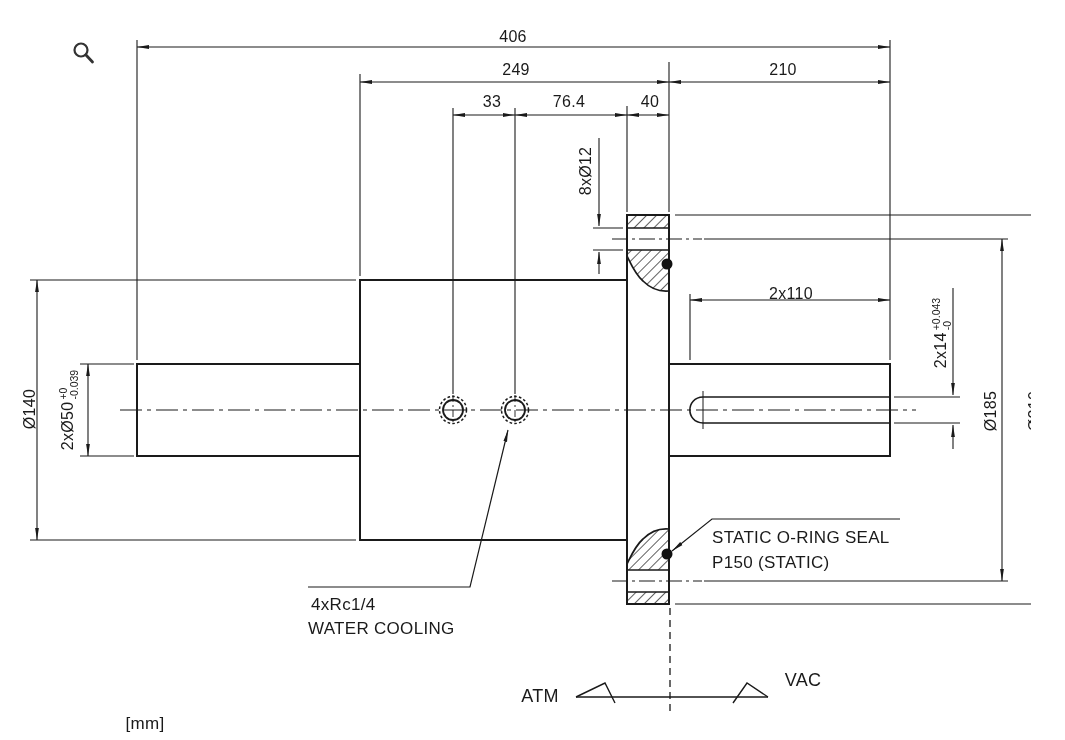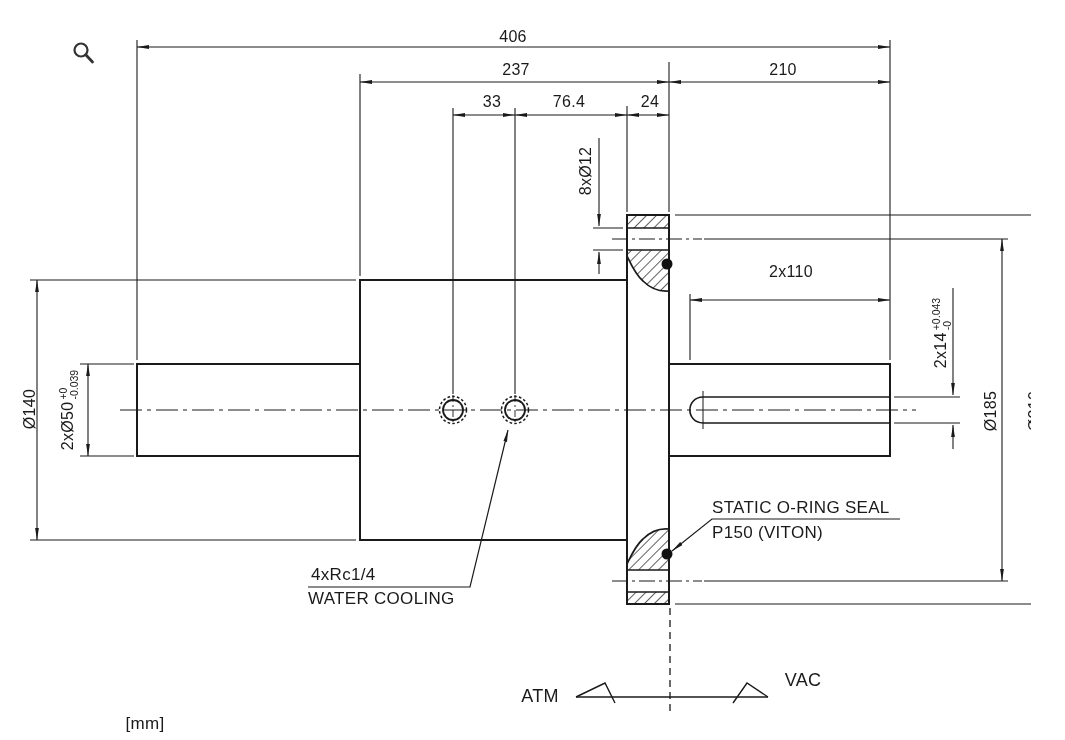--- a/index.html
+++ b/index.html
@@ -1,21 +1,21 @@
 <!DOCTYPE html>
 <html><head>
 <meta charset="utf-8">
 <style>
   html,body{margin:0;padding:0;background:#fff;}
   .canvas{position:relative;width:1031px;height:740px;background:#fff;overflow:hidden;
           font-family:"Liberation Sans",sans-serif;color:#1a1a1a;}
   .canvas svg.geo{position:absolute;left:0;top:0;}
   .t{position:absolute;white-space:nowrap;font-size:16px;color:#1a1a1a;
      transform:translate(-50%,-50%);line-height:1.05;letter-spacing:.3px;}
-  .t.left{transform:translate(0,-50%);}
+  .t.left{transform:translate(0,-50%);margin-top:30px;}
   .t.rot{transform:translate(-50%,-50%) rotate(-90deg);}
   .t.note{font-size:17px;}
   .t.big{font-size:18px;}
   .tolwrap{display:inline-flex;align-items:center;}
   .tol{display:inline-flex;flex-direction:column;font-size:10.5px;line-height:10.5px;
        margin-left:2px;letter-spacing:0;}
   .mag{position:absolute;left:70px;top:39px;width:30px;height:32px;cursor:pointer;}
 </style>
 </head>
 <body>
@@ -118,27 +118,27 @@
       <path d="M768,697 L747,683 L733,703"></path>
     </g>
   </svg>
 
   <svg class="mag" viewBox="0 0 30 32">
     <circle cx="11" cy="11" r="6.5" fill="none" stroke="#333" stroke-width="2.2"></circle>
     <line x1="16" y1="16" x2="22.5" y2="23" stroke="#333" stroke-width="2.8" stroke-linecap="round"></line>
   </svg>
 
   <div class="t" style="left:513px;top:37px"><span>406</span></div>
-  <div class="t" style="left:516px;top:70px"><span>237</span></div>
+  <div class="t" style="left:516px;top:70px"><span>249</span></div>
   <div class="t" style="left:783px;top:70px"><span>210</span></div>
   <div class="t" style="left:492px;top:102px"><span>33</span></div>
   <div class="t" style="left:569px;top:102px"><span>76.4</span></div>
-  <div class="t" style="left:650px;top:102px"><span>24</span></div>
+  <div class="t" style="left:650px;top:102px"><span>40</span></div>
   <div class="t rot" style="left:586px;top:171px"><span>8xØ12</span></div>
-  <div class="t" style="left:791px;top:272px"><span>2x110</span></div>
+  <div class="t" style="left:791px;top:294px"><span>2x110</span></div>
 
   <div class="t rot" style="left:941px;top:333px">
     <span class="tolwrap">
         <span>2x14</span>
         <span class="tol">
           <span>+0.043</span>
           <span>-0</span>
         </span>
       </span>
   </div>
@@ -151,20 +151,20 @@
     <span class="tolwrap">
         <span>2xØ50</span>
         <span class="tol">
           <span>+0</span>
           <span>-0.039</span>
         </span>
       </span>
   </div>
 
   <div class="t note left" style="left:712px;top:508px"><span>STATIC O-RING SEAL</span></div>
-  <div class="t note left" style="left:712px;top:533px"><span>P150 (VITON)</span></div>
+  <div class="t note left" style="left:712px;top:533px"><span>P150 (STATIC)</span></div>
   <div class="t note left" style="left:311px;top:575px"><span>4xRc1/4</span></div>
   <div class="t note left" style="left:308px;top:599px"><span>WATER COOLING</span></div>
   <div class="t big" style="left:540px;top:696px"><span>ATM</span></div>
   <div class="t big" style="left:803px;top:680px"><span>VAC</span></div>
   <div class="t note" style="left:145px;top:724px"><span>[mm]</span></div>
 
 </div>
 
 </body></html>

